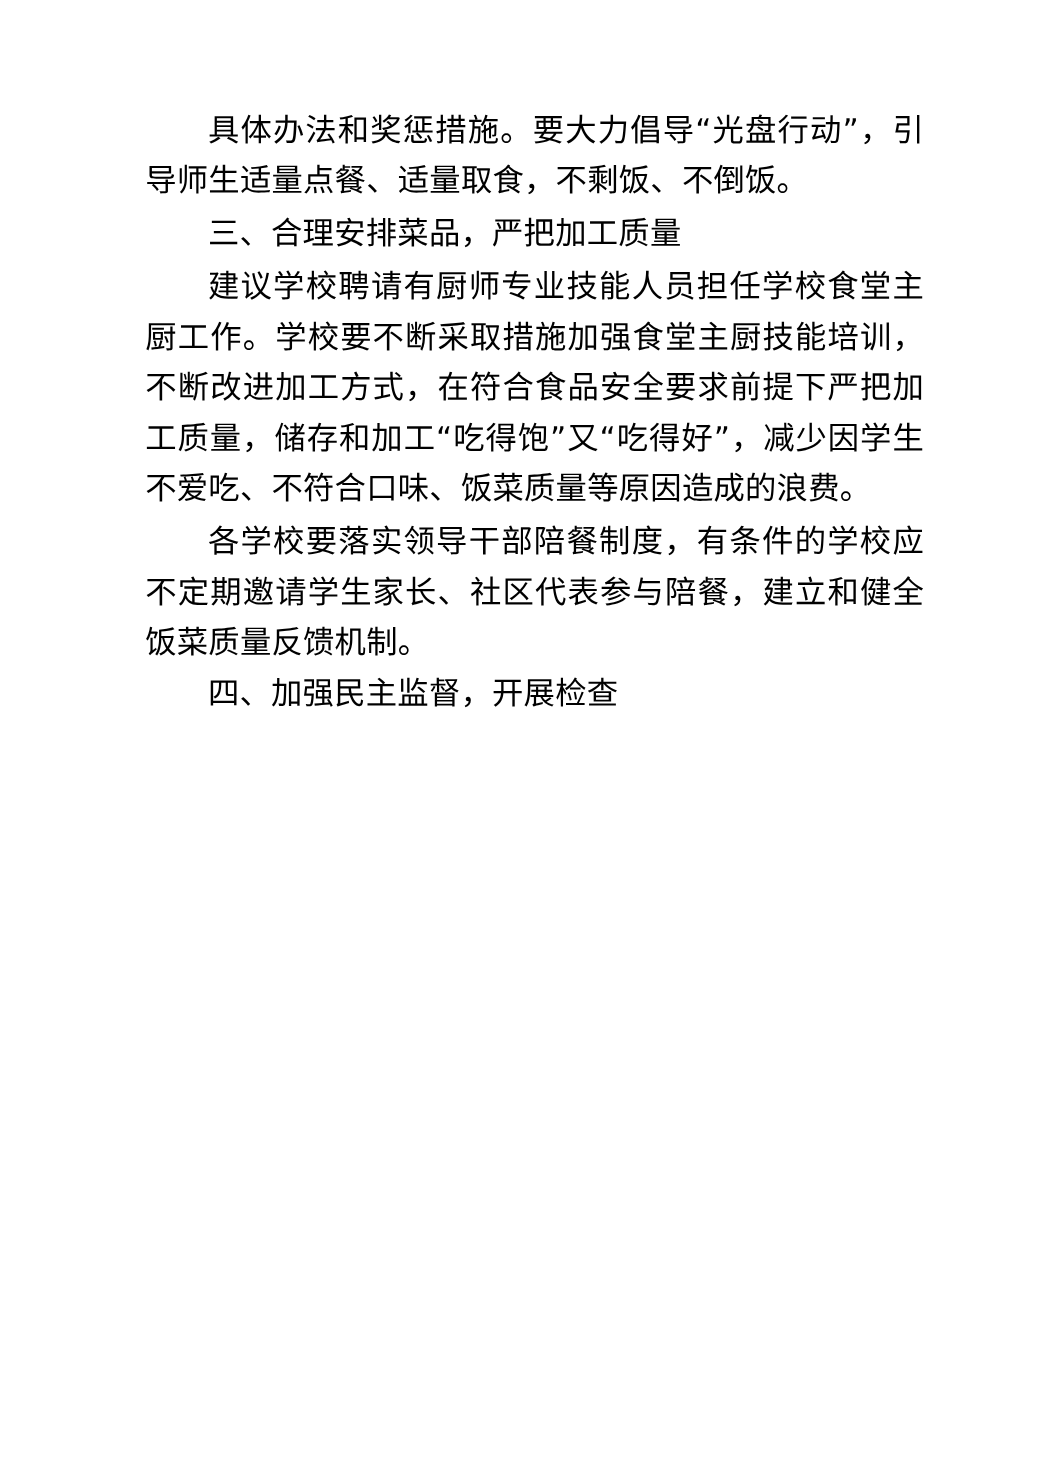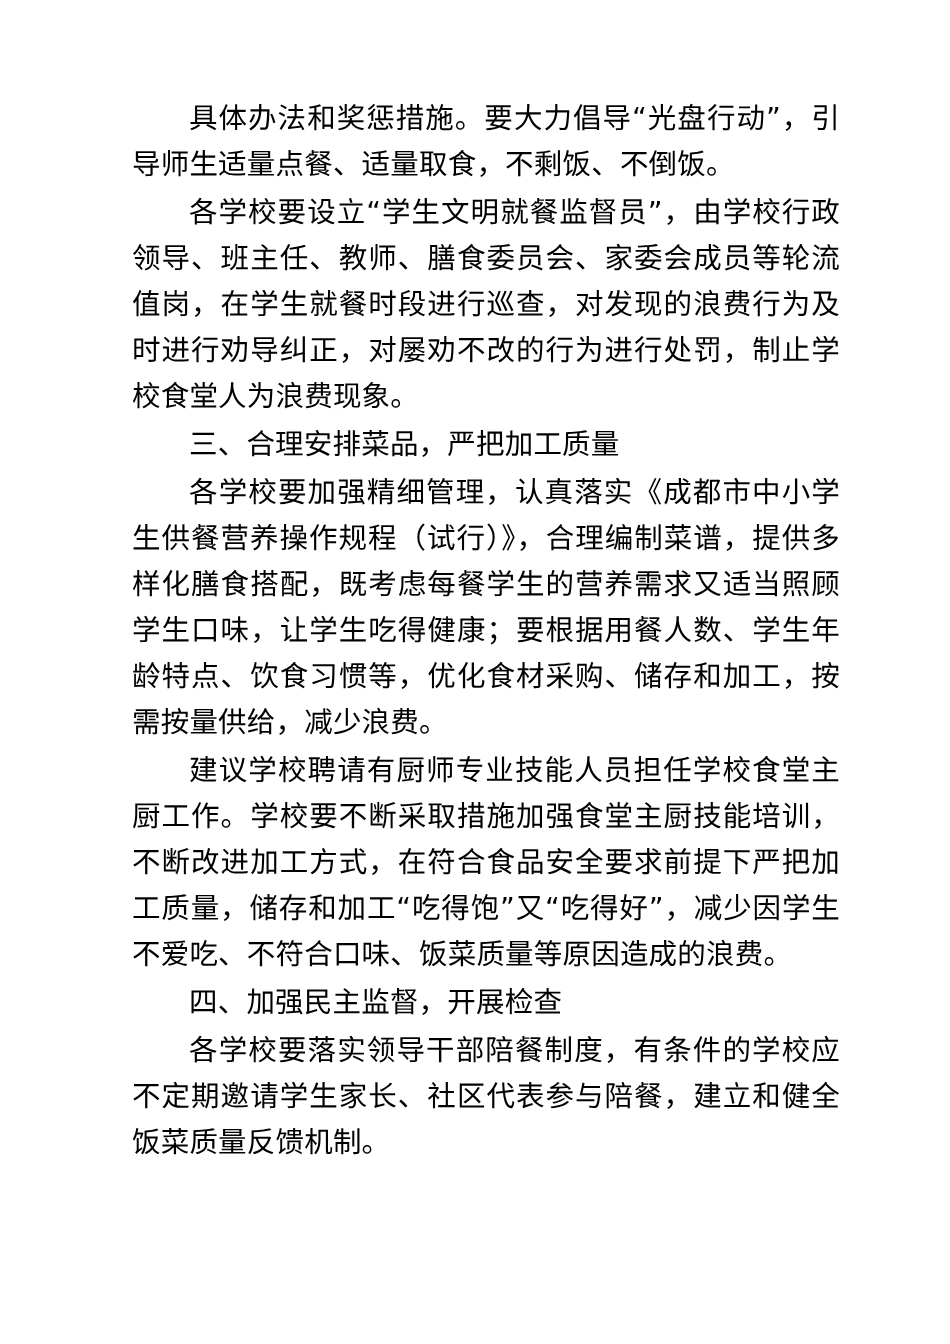--- a/index.html
+++ b/index.html
@@ -47,20 +47,18 @@
   .para.tight {
     margin-bottom: 0;
   }
 </style>
 </head>
 <body>
 
 <div id="page">
   <div class="doc-body">
     <p class="para">具体办法和奖惩措施。要大力倡导“光盘行动”，引导师生适量点餐、适量取食，不剩饭、不倒饭。</p>
-    <p class="para">各学校要设立“学生文明就餐监督员”，由学校行政领导、班主任、教师、膳食委员会、家委会成员等轮流值岗，在学生就餐时段进行巡查，对发现的浪费行为及时进行劝导纠正，对屡劝不改的行为进行处罚，制止学校食堂人为浪费现象。</p>
     <p class="para heading">三、合理安排菜品，严把加工质量</p>
-    <p class="para">各学校要加强精细管理，认真落实《成都市中小学生供餐营养操作规程（试行）》，合理编制菜谱，提供多样化膳食搭配，既考虑每餐学生的营养需求又适当照顾学生口味，让学生吃得健康；要根据用餐人数、学生年龄特点、饮食习惯等，优化食材采购、储存和加工，按需按量供给，减少浪费。</p>
     <p class="para">建议学校聘请有厨师专业技能人员担任学校食堂主厨工作。学校要不断采取措施加强食堂主厨技能培训，不断改进加工方式，在符合食品安全要求前提下严把加工质量，储存和加工“吃得饱”又“吃得好”，减少因学生不爱吃、不符合口味、饭菜质量等原因造成的浪费。</p>
+    <p class="para tight">各学校要落实领导干部陪餐制度，有条件的学校应不定期邀请学生家长、社区代表参与陪餐，建立和健全饭菜质量反馈机制。</p>
     <p class="para heading">四、加强民主监督，开展检查</p>
-    <p class="para tight">各学校要落实领导干部陪餐制度，有条件的学校应不定期邀请学生家长、社区代表参与陪餐，建立和健全饭菜质量反馈机制。</p>
   </div>
 </div>
 
 </body></html>

